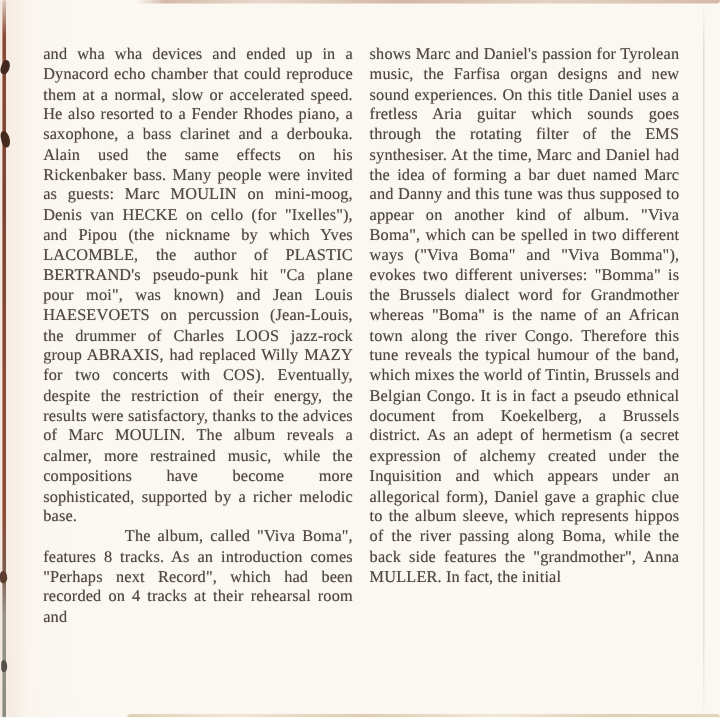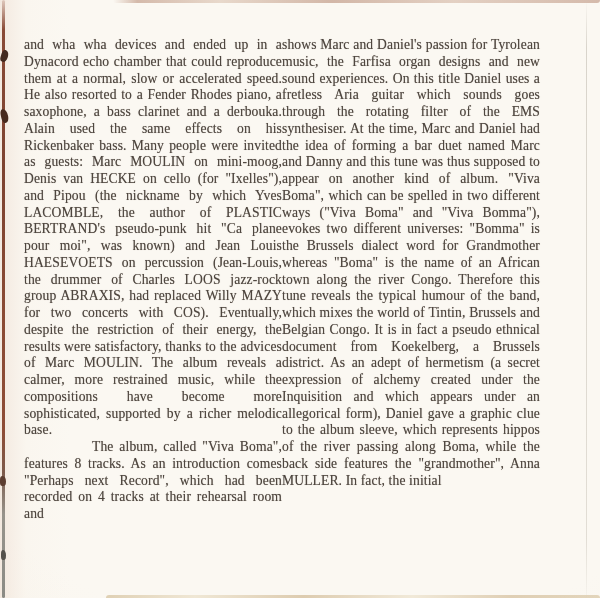--- a/index.html
+++ b/index.html
@@ -57,23 +57,25 @@
     border-radius: 3px 3px 0 0;
   }
   
   .right-edge-line {
     position: absolute; right: 13px; top: 0;
     width: 1.5px; height: 598px;
     background: linear-gradient(180deg, rgba(205,200,190,0.0) 0%, rgba(205,200,190,0.75) 8%, rgba(212,207,197,0.65) 90%, rgba(205,200,190,0.1) 100%);
   }
   
   .columns {
-    position: absolute; left: 24px; top: 37px;
+    position: absolute; left: 36px; top: 37px;
     width: 530px;
     display: flex;
+    gap: 13px;
+    justify-content: space-between;
   }
   .col {
     width: 258px;
     color: #4e463f;
     font-size: 13.6px;
     line-height: 16.75px;
     letter-spacing: 0.12px;
     text-align: justify;
     text-shadow: 0 0 0.7px rgba(88,76,68,0.55);
   }

